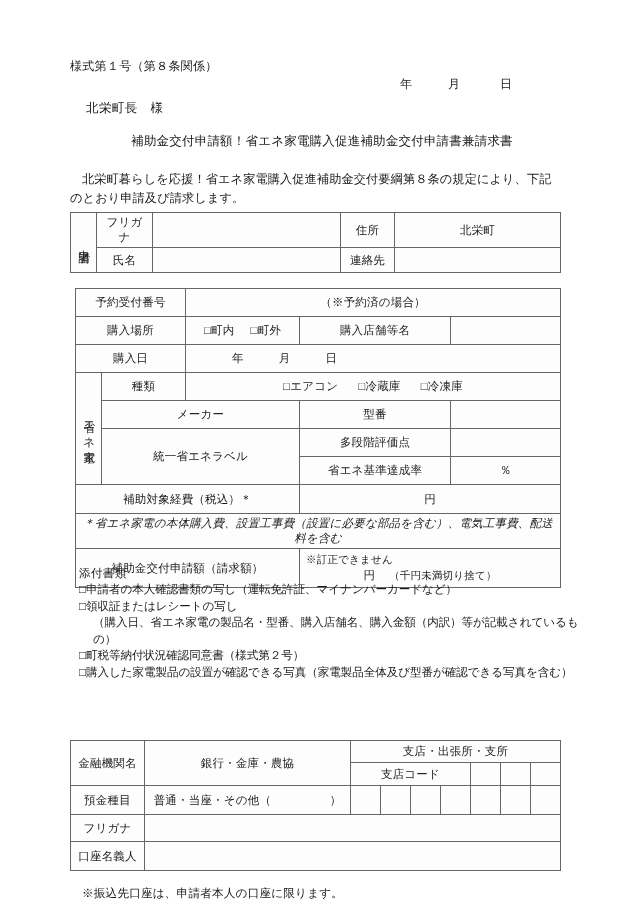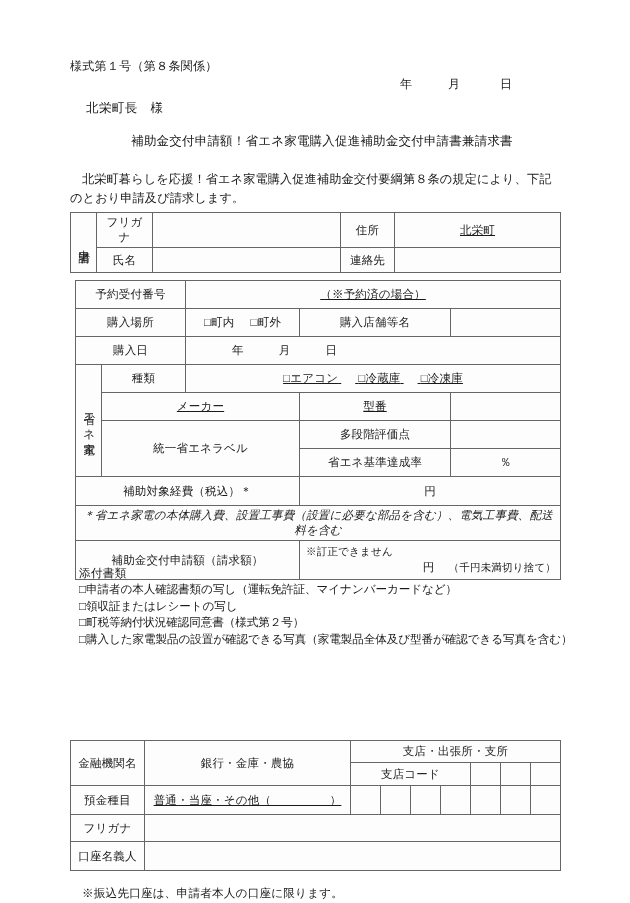--- a/index.html
+++ b/index.html
@@ -85,21 +85,21 @@
     border: 1px solid #666;
     font-size: 11.5px;
     padding: 2px 4px;
     vertical-align: middle;
     text-align: center;
     letter-spacing: 0.2px;
     background: #fdfdfd;
   }
   td.label { background: #f3f3f3; }
   td.blank { background: #fdfdfd; }
-  td.lefttext { text-align: left; padding-left: 8px; text-decoration: underline; }
+  td.lefttext { text-align: left; padding-left: 8px; }
   td.dotted-b { border-bottom: 1px dotted #999; }
   td.dotted-t { border-top: 1px dotted #999; }
   td.dotted-r { border-right: 1px dotted #999; }
   td.dotted-l { border-left: 1px dotted #999; }
 
   
   #applicant-table {
     position: absolute;
     left: 70px;
     top: 212px;
@@ -112,21 +112,21 @@
     line-height: 1;
     display: inline-block;
     font-size: 11.5px;
   }
   .vert-wrap { display: flex; align-items: center; justify-content: center; height: 100%; }
 
   
   #main-table {
     position: absolute;
     left: 75px;
-    top: 280px;
+    top: 288px;
     width: 485px;
     border-radius: 24px;
   }
   .cb { font-size: 11.5px; letter-spacing: 0.2px; }
   .note-row td {
     font-size: 10px;
     background: #f3f3f3;
     padding: 1px 4px;
     letter-spacing: -0.1px;
     font-style: italic;
@@ -145,21 +145,21 @@
     height: 34px;
   }
   .amt-note {
     display: block;
     font-size: 10.5px;
     text-align: left;
     padding-left: 2px;
   }
   .amt-line {
     display: block;
-    text-align: right;
+    text-align: center;
     font-size: 11.5px;
     margin-top: 1px;
   }
   .amt-line .paren {
     font-size: 10.5px;
     margin-left: 14px;
   }
 
   
   #attachments {
@@ -321,20 +321,21 @@
           <span class="amt-line"><span>円</span><span class="paren">（千円未満切り捨て）</span></span>
         </td>
       </tr>
     </tbody>
   </table>
 
   <div id="attachments">
     <div class="att-title">添付書類</div>
     <div>□申請者の本人確認書類の写し（運転免許証、マイナンバーカードなど）</div>
     <div>□領収証またはレシートの写し</div>
+    <div class="sub">（購入日、省エネ家電の製品名・型番、購入店舗名、購入金額（内訳）等が記載されているもの）</div>
     <div>□町税等納付状況確認同意書（様式第２号）</div>
     <div>□購入した家電製品の設置が確認できる写真（家電製品全体及び型番が確認できる写真を含む）</div>
   </div>
 
 
   <table class="grid" id="bank-table">
     <colgroup>
       <col style="width:74px">
       <col style="width:206px">
       <col style="width:30px">

